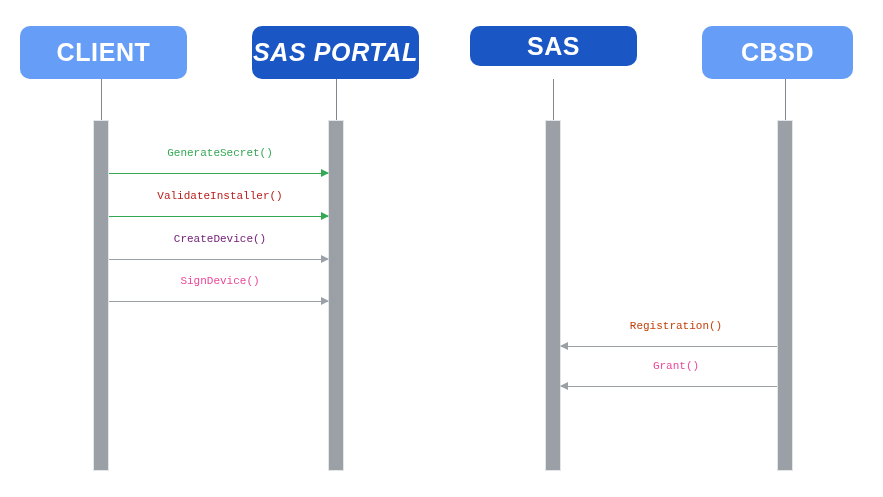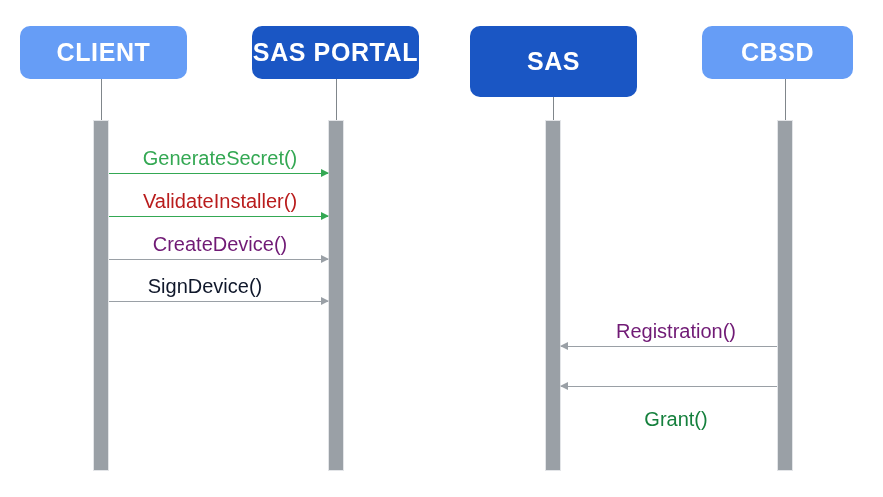--- a/index.html
+++ b/index.html
@@ -64,42 +64,43 @@
     right: -1px;
     border-left: 8px solid currentColor;
   }
   .message.dir-left .msg-head {
     left: -1px;
     border-right: 8px solid currentColor;
   }
   .msg-label {
     position: absolute;
     text-align: left;
-    font-size: 20px;
+    font-size: 11px;
     white-space: nowrap;
     transform: translateX(-50%);
+    font-family: Liberation Mono, monospace;
   }
 </style>
 </head>
 <body>
 
 <div id="diagram-canvas" style="width: 883px; height: 497px; background: rgb(255, 255, 255);">
     <div class="lifeline-stem" style="left: 101px; top: 79px; height: 41px; background: rgb(128, 134, 139);"></div>
     <div class="activation-bar" style="left: 93px; top: 120px; width: 16px; height: 351px; background: rgb(154, 160, 166);"></div>
     <div class="actor-box" style="left: 20px; top: 26px; width: 167px; height: 53px; background: rgb(102, 157, 246); color: rgb(255, 255, 255);">
       <span>CLIENT</span>
     </div>
     <div class="lifeline-stem" style="left: 336px; top: 79px; height: 41px; background: rgb(128, 134, 139);"></div>
     <div class="activation-bar" style="left: 328px; top: 120px; width: 16px; height: 351px; background: rgb(154, 160, 166);"></div>
-    <div class="actor-box" style="left: 252px; top: 26px; width: 167px; height: 53px; background: rgb(26, 86, 196); color: rgb(255, 255, 255);">
+    <div class="actor-box" style="left: 252px; top: 26px; width: 167px; height: 53px; background: rgb(26, 86, 196); color: rgb(255, 255, 255); font-style: italic;">
       <span>SAS PORTAL</span>
     </div>
     <div class="lifeline-stem" style="left: 553px; top: 79px; height: 41px; background: rgb(128, 134, 139);"></div>
     <div class="activation-bar" style="left: 545px; top: 120px; width: 16px; height: 351px; background: rgb(154, 160, 166);"></div>
-    <div class="actor-box" style="left: 470px; top: 26px; width: 167px; height: 71px; background: rgb(26, 86, 196); color: rgb(255, 255, 255);">
+    <div class="actor-box" style="left: 470px; top: 26px; width: 167px; height: 40px; background: rgb(26, 86, 196); color: rgb(255, 255, 255);">
       <span>SAS</span>
     </div>
     <div class="lifeline-stem" style="left: 785px; top: 79px; height: 41px; background: rgb(128, 134, 139);"></div>
     <div class="activation-bar" style="left: 777px; top: 120px; width: 16px; height: 351px; background: rgb(154, 160, 166);"></div>
     <div class="actor-box" style="left: 702px; top: 26px; width: 151px; height: 53px; background: rgb(102, 157, 246); color: rgb(255, 255, 255);">
       <span>CBSD</span>
     </div>
     <div class="message dir-right" style="left: 109px; top: 173px; width: 219px; color: rgb(52, 168, 83);">
       <div class="msg-line"></div>
       <div class="msg-head"></div>
@@ -112,24 +113,24 @@
     <div class="msg-label" style="left: 220px; top: 190px; color: #b91c1c;">ValidateInstaller()</div>
     <div class="message dir-right" style="left: 109px; top: 259px; width: 219px; color: rgb(154, 160, 166);">
       <div class="msg-line"></div>
       <div class="msg-head"></div>
     </div>
     <div class="msg-label" style="left: 220px; top: 233px; color: #701a75;">CreateDevice()</div>
     <div class="message dir-right" style="left: 109px; top: 301px; width: 219px; color: rgb(154, 160, 166);">
       <div class="msg-line"></div>
       <div class="msg-head"></div>
     </div>
-    <div class="msg-label" style="left: 205px; top: 275px; color: #0f172a;">SignDevice()</div>
+    <div class="msg-label" style="left: 220px; top: 275px; color: #ec4899;">SignDevice()</div>
     <div class="message dir-left" style="left: 561px; top: 346px; width: 216px; color: rgb(154, 160, 166);">
       <div class="msg-line"></div>
       <div class="msg-head"></div>
     </div>
-    <div class="msg-label" style="left: 676px; top: 320px; color: #701a75;">Registration()</div>
+    <div class="msg-label" style="left: 676px; top: 320px; color: #c2410c;">Registration()</div>
     <div class="message dir-left" style="left: 561px; top: 386px; width: 216px; color: rgb(154, 160, 166);">
       <div class="msg-line"></div>
       <div class="msg-head"></div>
     </div>
-    <div class="msg-label" style="left: 676px; top: 360px; color: #15803d; margin-top: 48px;">Grant()</div>
+    <div class="msg-label" style="left: 676px; top: 360px; color: #ec4899;">Grant()</div>
   </div>
 
 </body></html>

